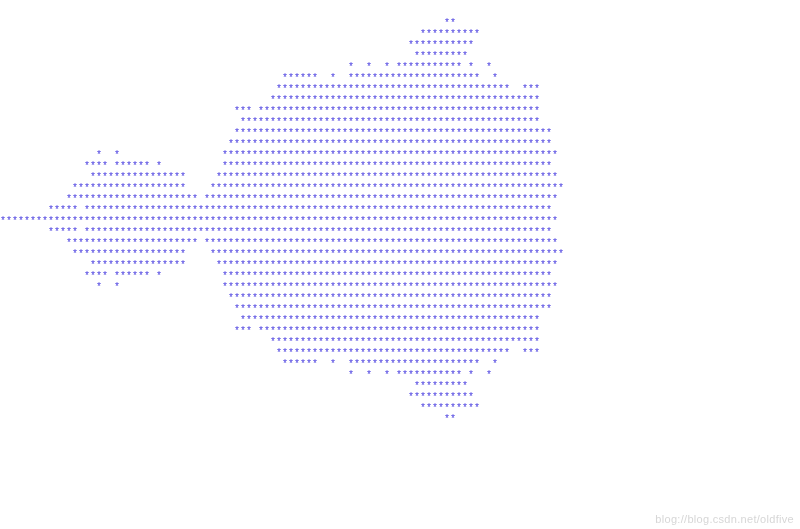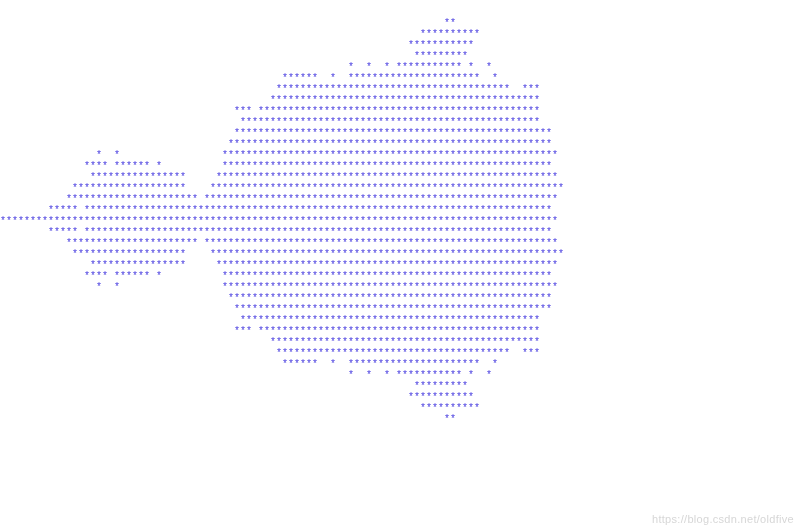--- a/index.html
+++ b/index.html
@@ -66,13 +66,13 @@
                                        *** ***********************************************
                                              *********************************************
                                               ***************************************  ***
                                                ******  *  **********************  *
                                                           *  *  * *********** *  *
                                                                      *********
                                                                     ***********
                                                                       **********
                                                                           **</pre>
 
-<div class="watermark">https://blog.csdn.net/oldfive</div>
+<div class="watermark">blog://blog.csdn.net/oldfive</div>
 
 </body></html>

